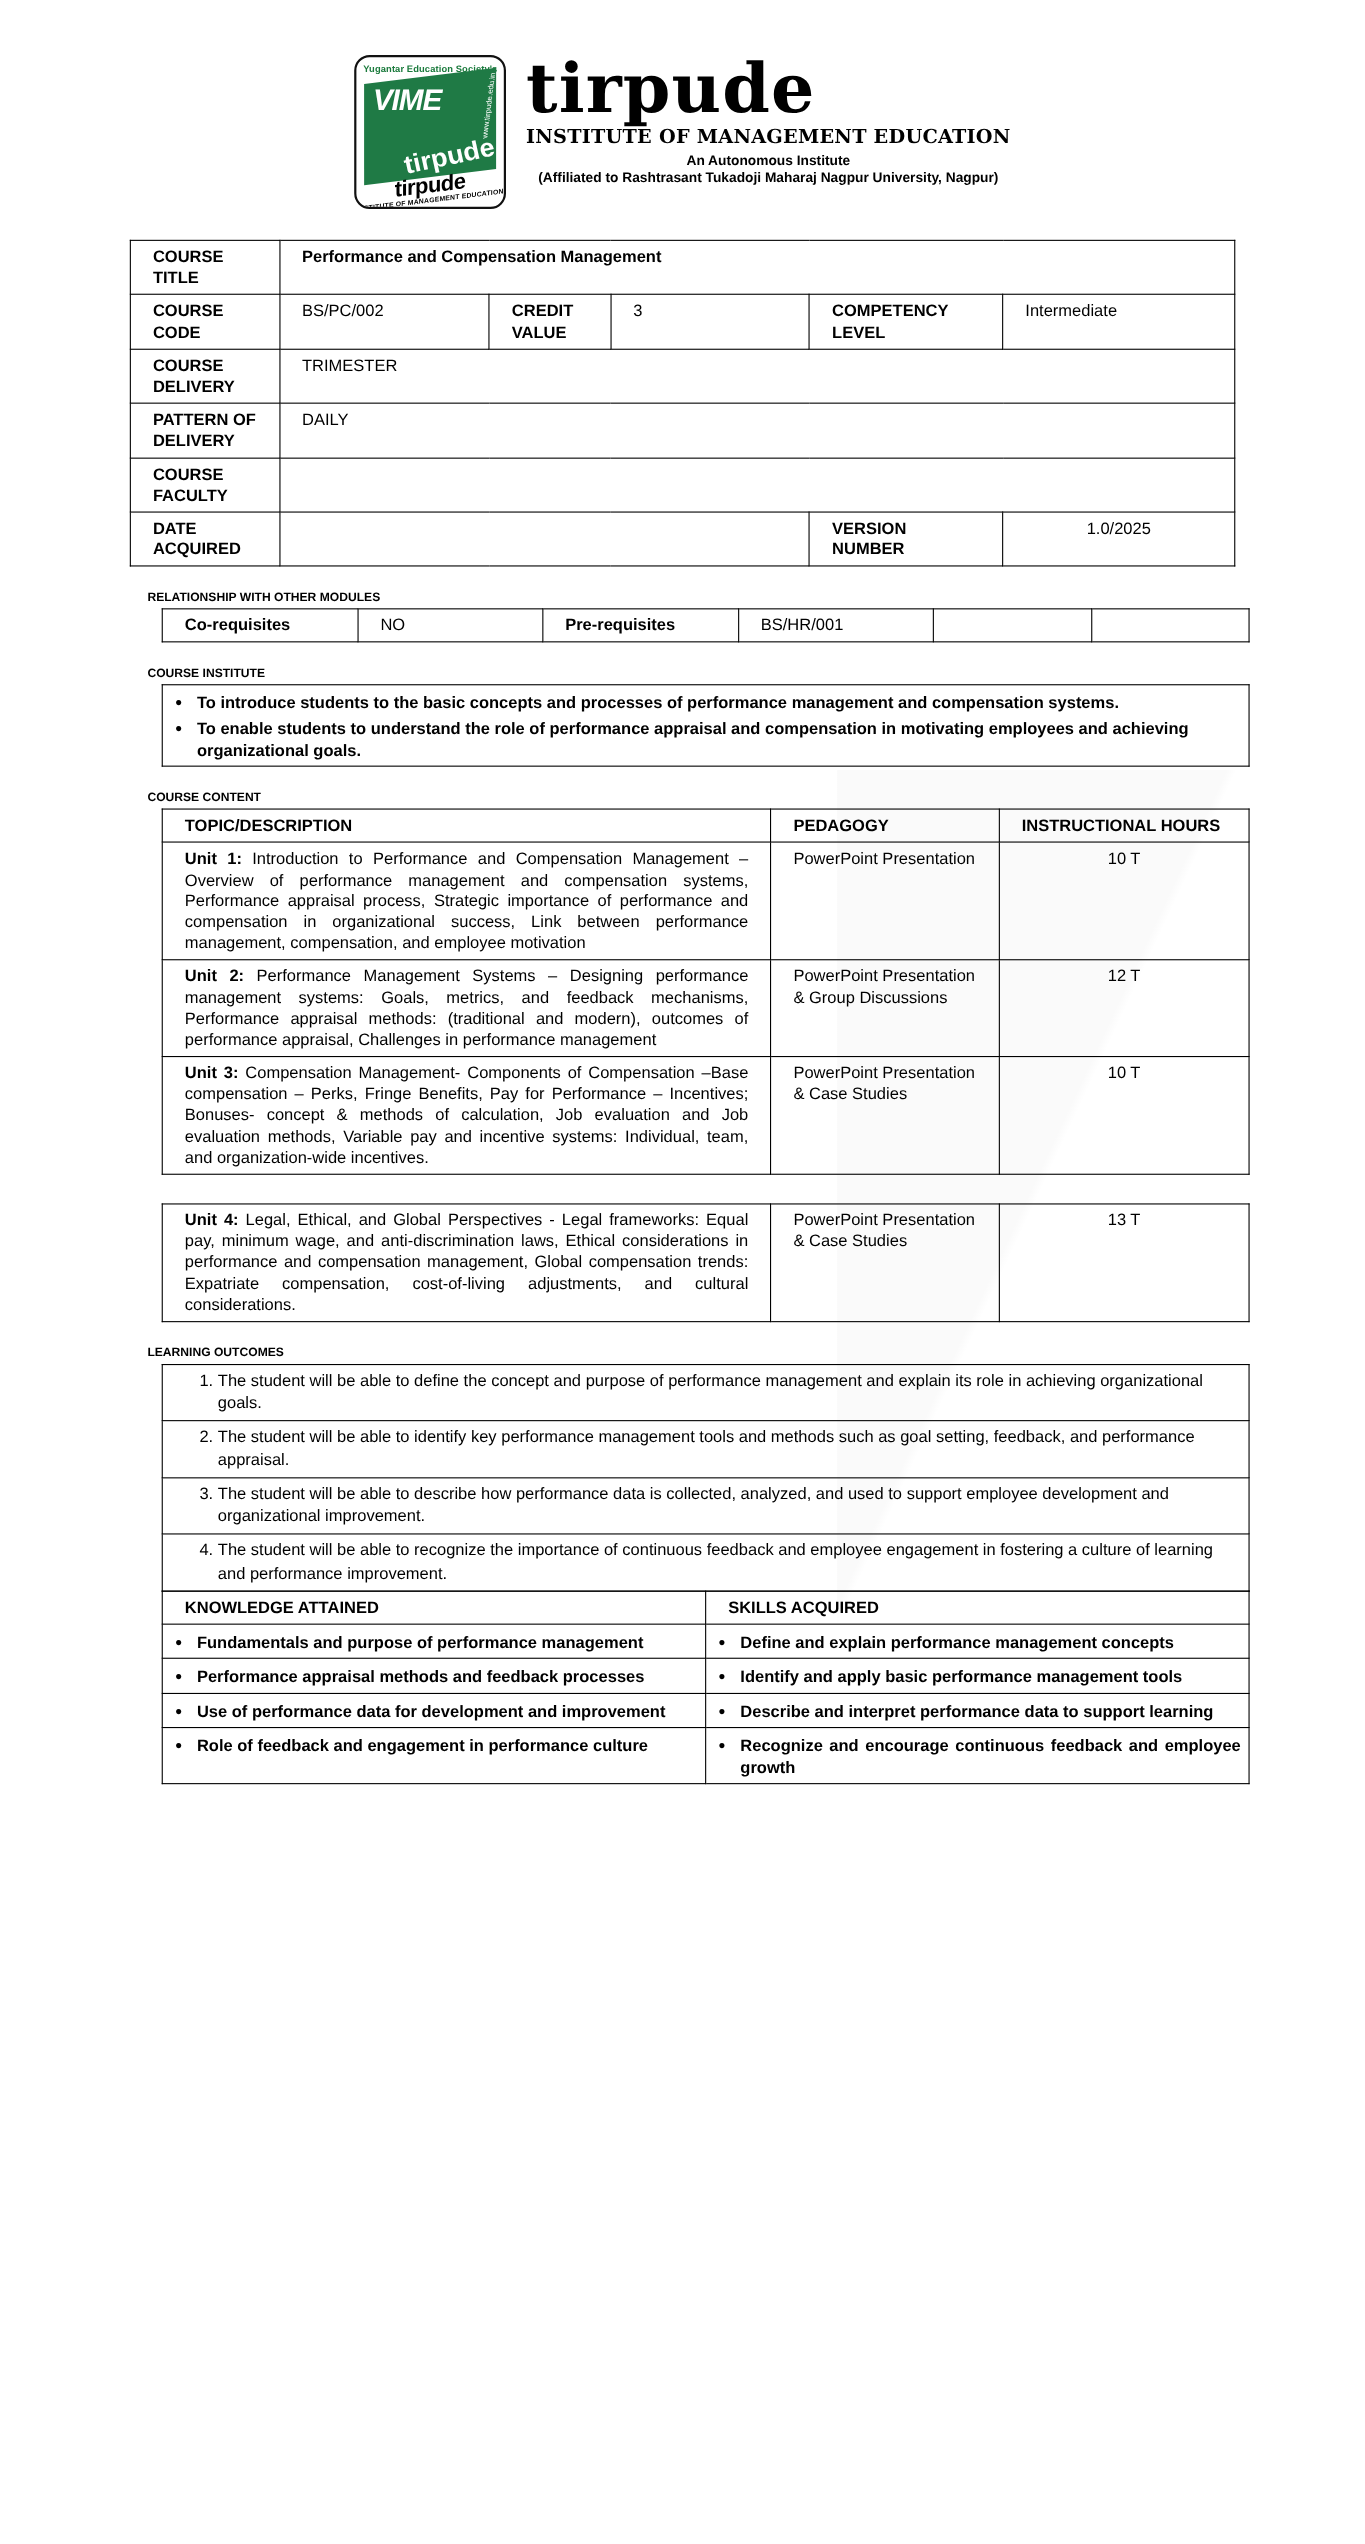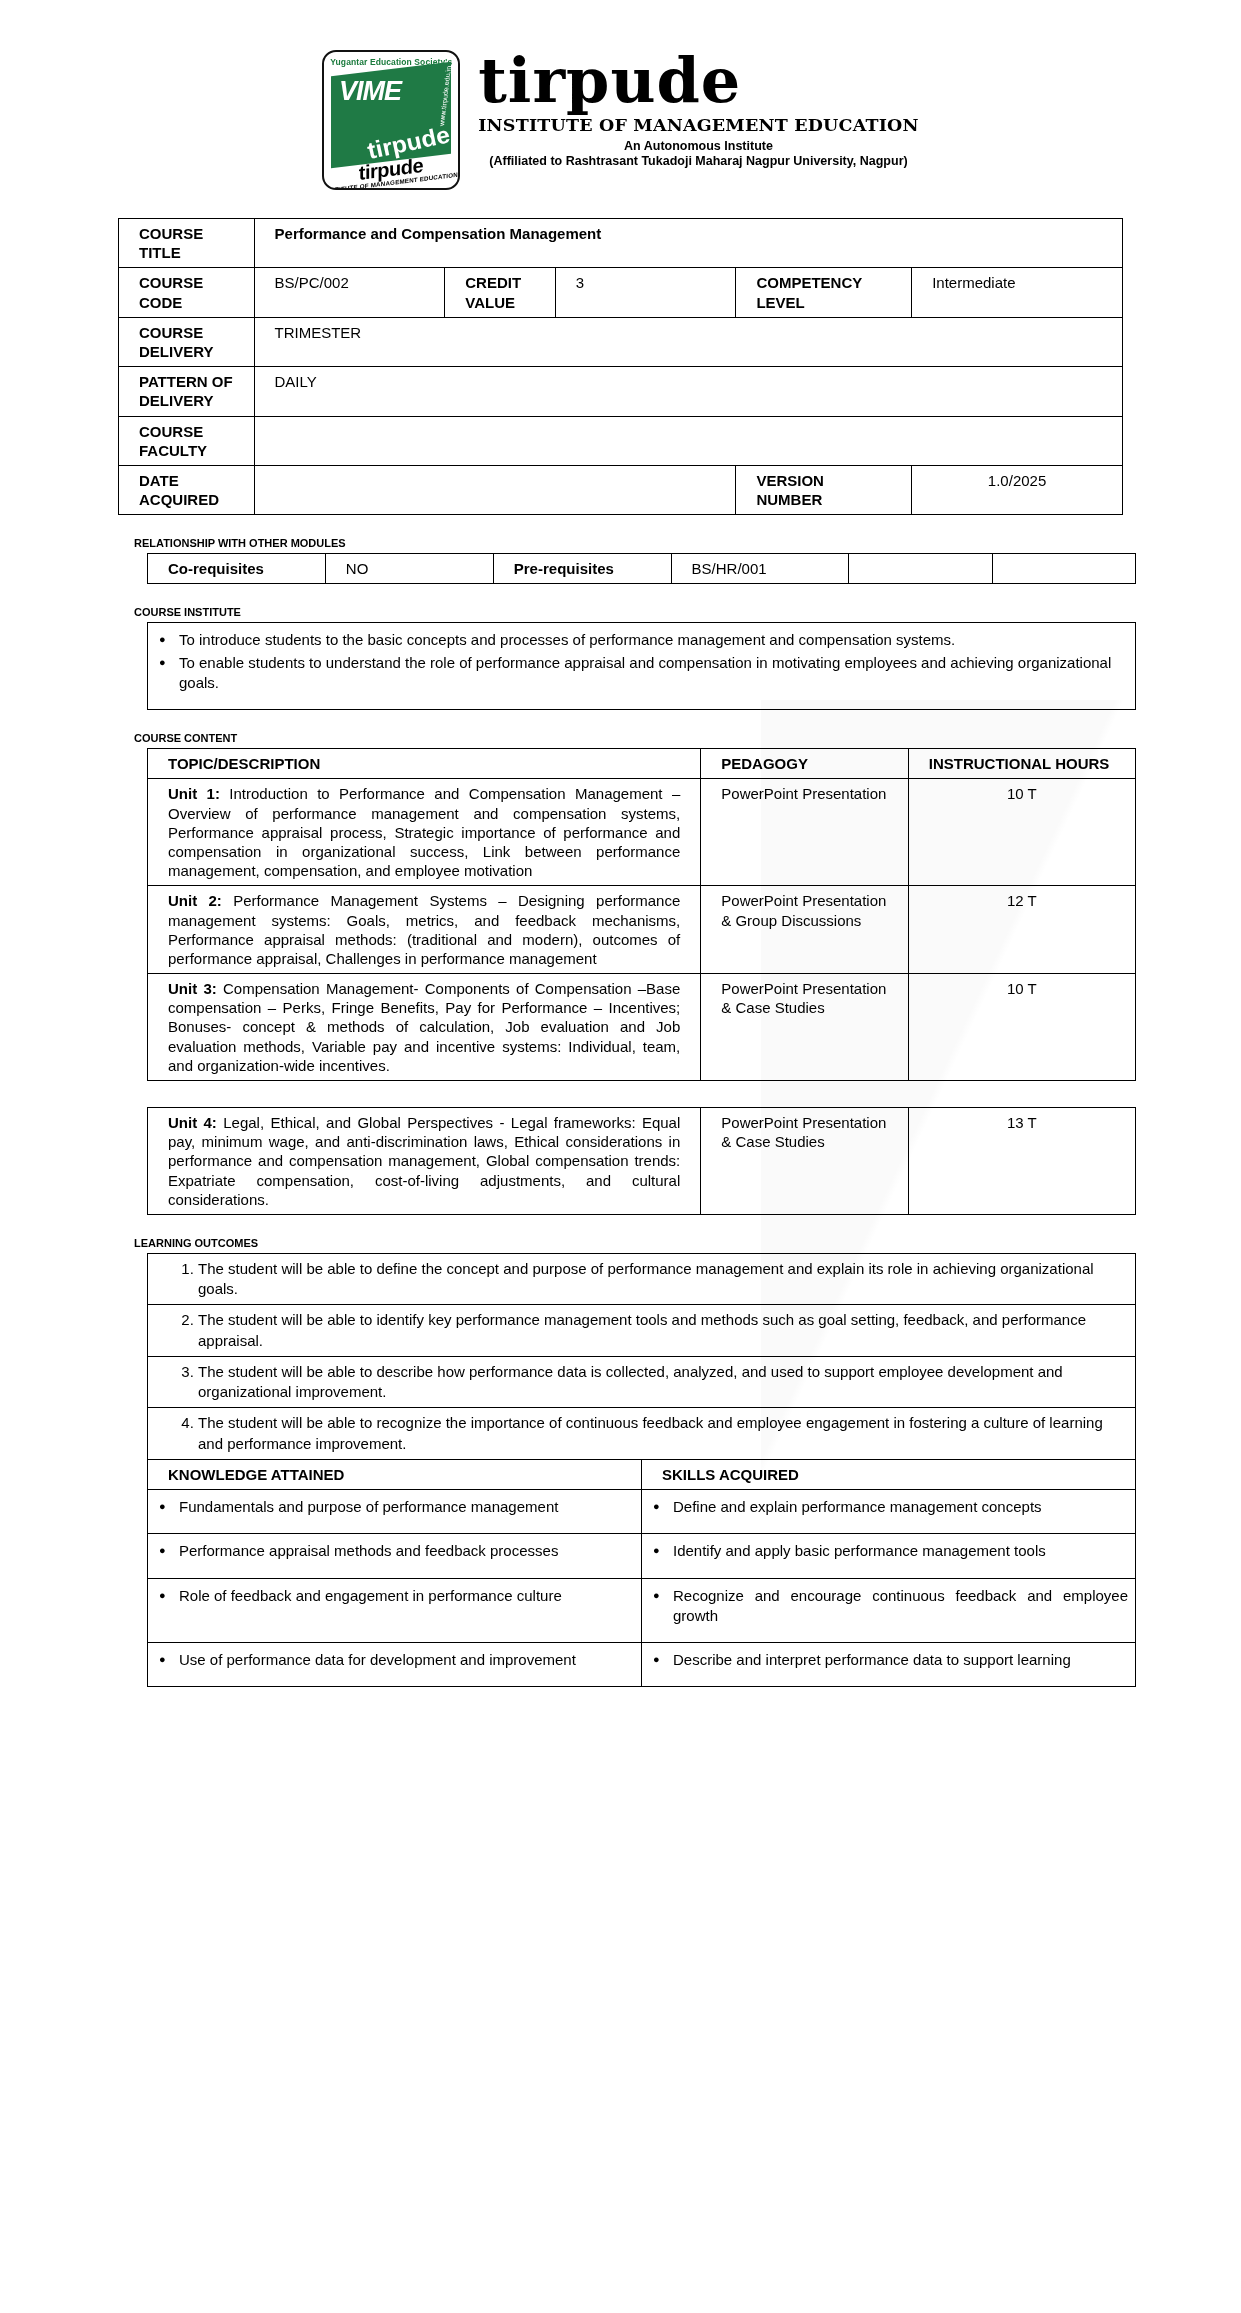--- a/index.html
+++ b/index.html
@@ -186,21 +186,21 @@
     top: 2px;
   }
   ol.outcomes {
     margin: 0;
     padding-left: 30px;
   }
   ol.outcomes li {
     font-size: 15px;
     line-height: 1.35;
   }
-  td.cell-bullets { padding: 5px 7px 14px 7px; }
+  td.cell-bullets { padding: 5px 7px 1px 7px; font-weight: bold; }
   td.cell-bullets ul { padding-left: 24px; }
   .spacer-md { height: 26px; }
 
   
   .wm {
     position: absolute;
     right: 60px;
     top: 700px;
     width: 420px;
     height: 1000px;
@@ -441,38 +441,38 @@
           </td>
           <td class="cell-bullets">
             <ul class="bullets">
                 <li class="just">Identify and apply basic performance management tools</li>
               </ul>
           </td>
         </tr>
         <tr>
           <td class="cell-bullets">
             <ul class="bullets">
+                <li class="just">Use of performance data for development and improvement</li>
+              </ul>
+          </td>
+          <td class="cell-bullets">
+            <ul class="bullets">
+                <li class="just">Describe and interpret performance data to support learning</li>
+              </ul>
+          </td>
+        </tr>
+        <tr>
+          <td class="cell-bullets">
+            <ul class="bullets">
                 <li class="just">Role of feedback and engagement in performance culture</li>
               </ul>
           </td>
           <td class="cell-bullets">
             <ul class="bullets">
                 <li class="just">Recognize and encourage continuous feedback and employee growth</li>
               </ul>
           </td>
         </tr>
-        <tr>
-          <td class="cell-bullets">
-            <ul class="bullets">
-                <li class="just">Use of performance data for development and improvement</li>
-              </ul>
-          </td>
-          <td class="cell-bullets">
-            <ul class="bullets">
-                <li class="just">Describe and interpret performance data to support learning</li>
-              </ul>
-          </td>
-        </tr>
       </tbody>
     </table>
   </div>
 
 </div>
 
 </body></html>

